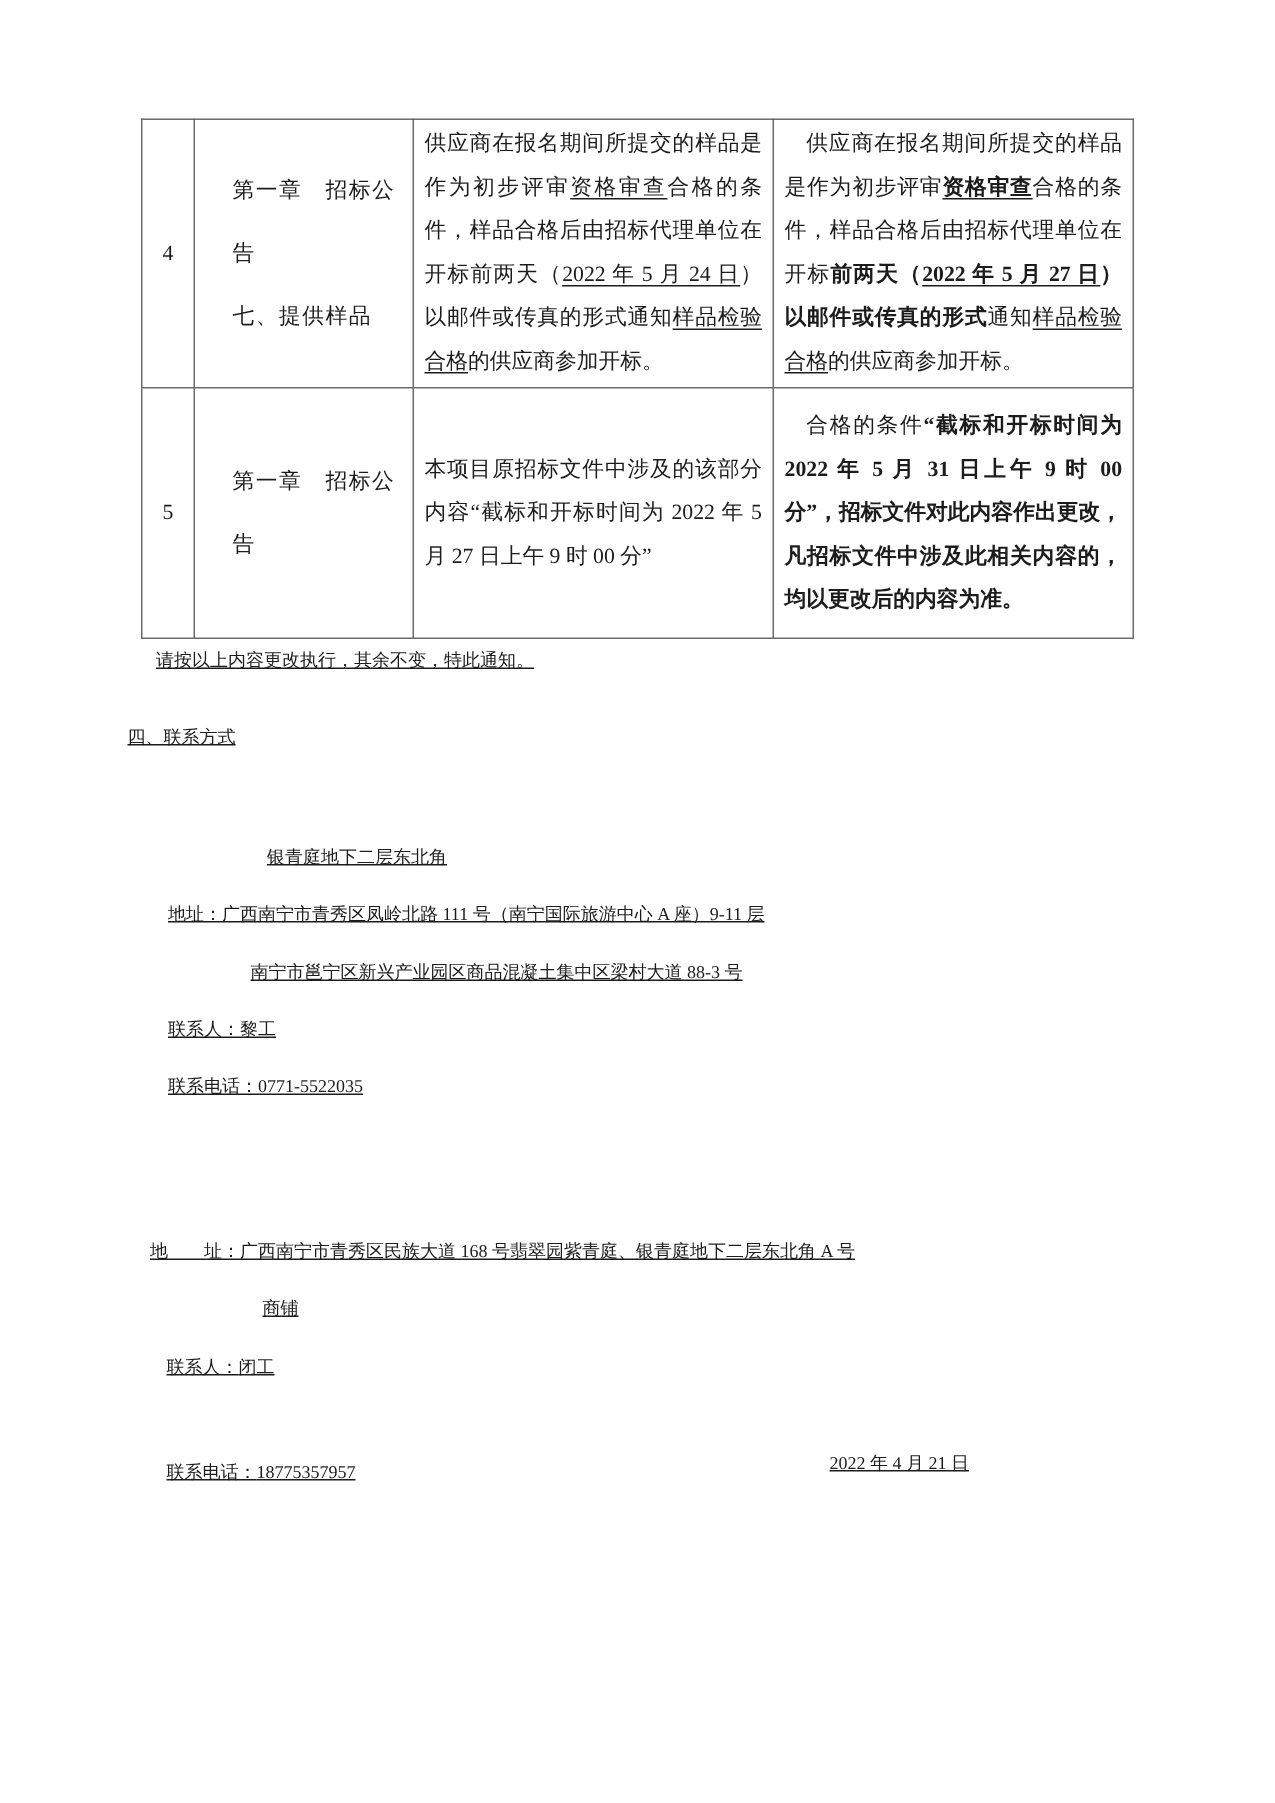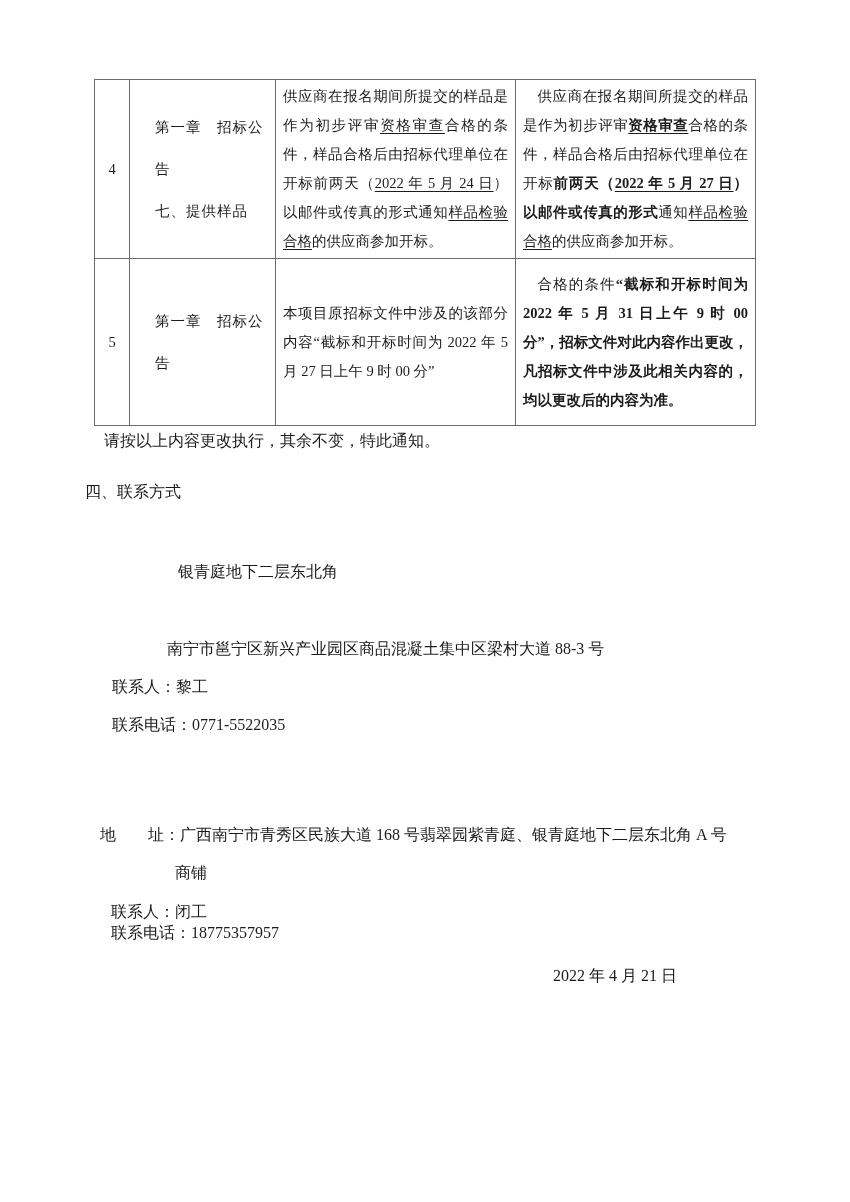--- a/index.html
+++ b/index.html
@@ -28,22 +28,23 @@
   td.seq{text-align:center;font-size:15px;}
   td.section{padding:0 6px 0 13px;letter-spacing:1px;}
   td.section .sec-line{line-height:42px;margin-left:12px;}
   td.body-cell{padding:2px 7px;}
   .celltext{text-align:justify;}
   .celltext.indent{text-indent:14.5px;}
   .celltext span.b{font-weight:bold;}
   .celltext span.u{text-decoration:underline;text-underline-offset:3px;}
   .line{
     position:absolute;
-    font-size:16px;line-height:21px;
+    font-size:12px;line-height:21px;
     white-space:nowrap;
+    text-decoration:underline;
   }
 </style>
 </head>
 <body>
 
 <div class="page">
 
   <table class="amend-table">
     <colgroup>
       <col style="width:35px">
@@ -80,31 +81,32 @@
     </tbody>
   </table>
 
   <div class="line" style="left:104px;top:430px">请按以上内容更改执行，其余不变，特此通知。</div>
 
   <div class="line" style="left:85px;top:481px">四、联系方式</div>
 
 
   <div class="line" style="left:178px;top:561px">银青庭地下二层东北角</div>
 
+  <div class="line" style="left:112px;top:599px"><span>地址：</span><span>广西南宁市青秀区凤岭北路 111 号（南宁国际旅游中心 A 座）9-11 层</span></div>
 
   <div class="line" style="left:167px;top:638px">南宁市邕宁区新兴产业园区商品混凝土集中区梁村大道 88-3 号</div>
 
   <div class="line" style="left:112px;top:676px"><span>联系人：</span><span>黎工</span></div>
 
   <div class="line" style="left:112px;top:714px"><span>联系电话：</span><span>0771-5522035</span></div>
 
 
   <div class="line" style="left:100px;top:824px"><span>地　　址：</span><span>广西南宁市青秀区民族大道 168 号翡翠园紫青庭、银青庭地下二层东北角 A 号</span></div>
 
   <div class="line" style="left:175px;top:862px">商铺</div>
 
   <div class="line" style="left:111px;top:901px"><span>联系人：</span><span>闭工</span></div>
 
-  <div class="line" style="left:111px;top:922px"><span>联系电话：</span><span>18775357957</span></div>
+  <div class="line" style="left:111px;top:971px"><span>联系电话：</span><span>18775357957</span></div>
 
   <div class="line" style="left:553px;top:965px">2022 年 4 月 21 日</div>
 
 </div>
 
 </body></html>

